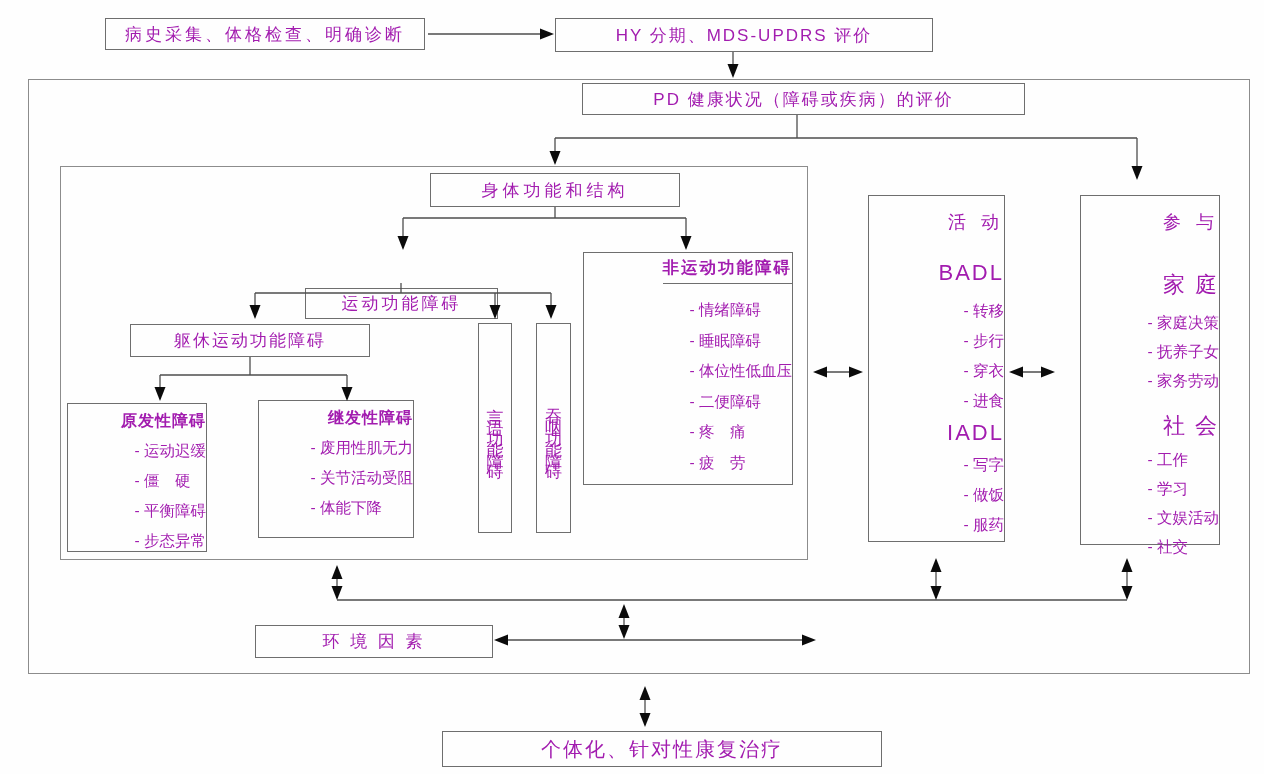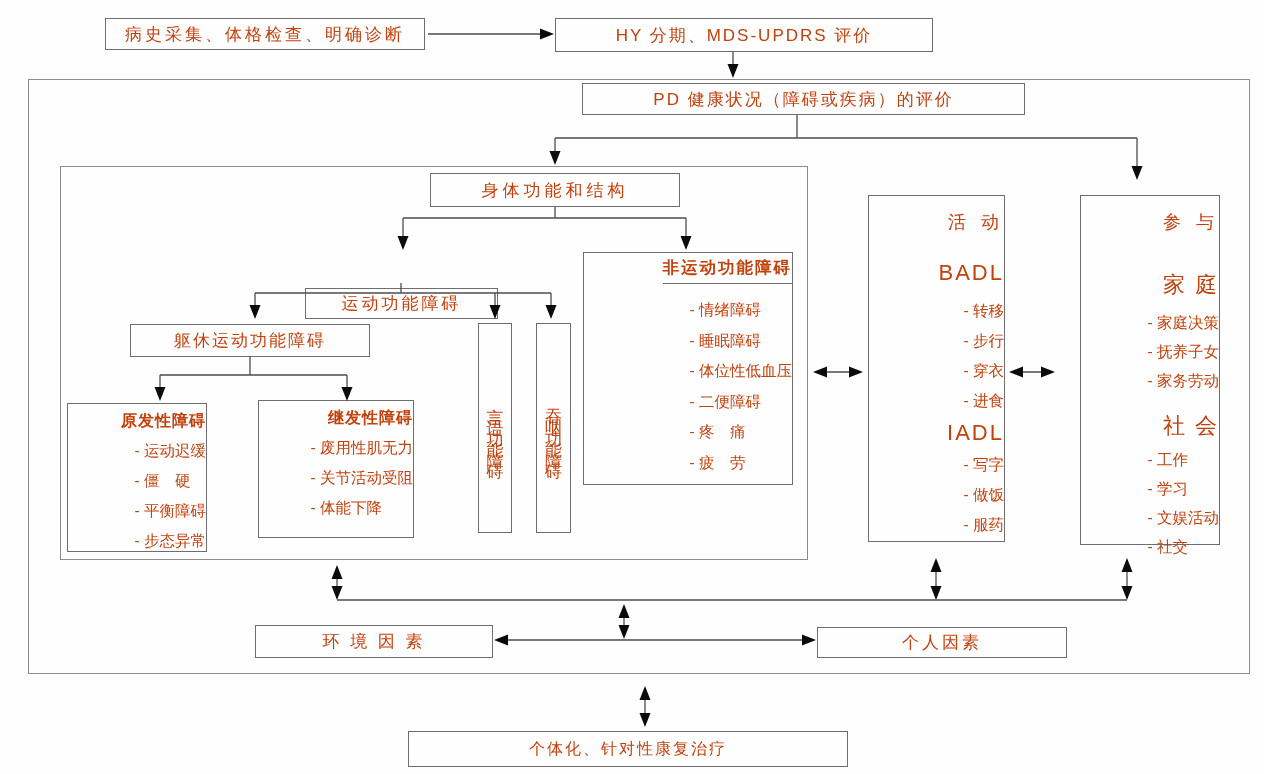--- a/index.html
+++ b/index.html
@@ -1,18 +1,18 @@
 <!DOCTYPE html>
 <html><head>
 <meta charset="utf-8">
 <style>
   html,body { margin:0; padding:0; background:#ffffff; }
   .canvas {
     position:relative; width:1264px; height:774px; background:#fefefe;
-    font-family:"Liberation Sans",sans-serif; color:#c2410c; overflow:hidden;
+    font-family:"Liberation Sans",sans-serif; color:#a21caf; overflow:hidden;
   }
   .layer { position:absolute; left:0; top:0; z-index:6; pointer-events:none; }
   .layer line, .layer polyline { stroke:#4d4d4d; stroke-width:1.3; fill:none; }
   .layer polygon { fill:#0b0b0b; stroke:none; }
   .box {
     position:absolute; box-sizing:border-box; border:1px solid #6e6e6e;
     background:transparent; z-index:4;
   }
   .frame { border:1px solid #8c8c8c; z-index:1; }
   .cbox { display:flex; align-items:center; justify-content:center;
@@ -61,21 +61,21 @@
   .b-participation .col-title { margin-top:14px; }
   .b-participation .group-label.first { margin-top:36px; }
   .b-participation .col-items-a { padding-left:12px; margin-top:8px; }
   .b-participation .col-items-a .item { line-height:29px; }
   .b-participation .group-label.second { margin-top:16px; }
   .b-participation .col-items-b { padding-left:12px; margin-top:4px; }
   .b-participation .col-items-b .item { line-height:29px; }
 
   .b-env      { left:255px; top:625px; width:238px; height:33px; letter-spacing:3px; }
   .b-personal { left:817px; top:627px; width:250px; height:31px; letter-spacing:3px; }
-  .b-treatment{ left:408px; top:731px; width:440px; height:36px; font-size:16px;text-align:center; }
+  .b-treatment{ left:442px; top:731px; width:440px; height:36px; font-size:20px;text-align:center; }
 </style>
 </head>
 <body>
 
 <div class="canvas">
 
   <svg class="layer" width="1264" height="774" viewBox="0 0 1264 774">
     <g>
       <line x1="428" y1="34" x2="541" y2="34"></line>
       <polygon points="540,28.5 540,39.5 554,34"></polygon>
@@ -238,17 +238,16 @@
     <div class="group-label second">社 会</div>
     <div class="col-items-b">
       <div class="item">- 工作</div>
       <div class="item">- 学习</div>
       <div class="item">- 文娱活动</div>
       <div class="item">- 社交</div>
     </div>
   </div>
 
   <div class="box cbox b-env">环 境 因 素</div>
-  <div class="box cbox b-personal">个人因素</div>
 
   <div class="box cbox b-treatment">个体化、针对性康复治疗</div>
 
 </div>
 
 </body></html>

